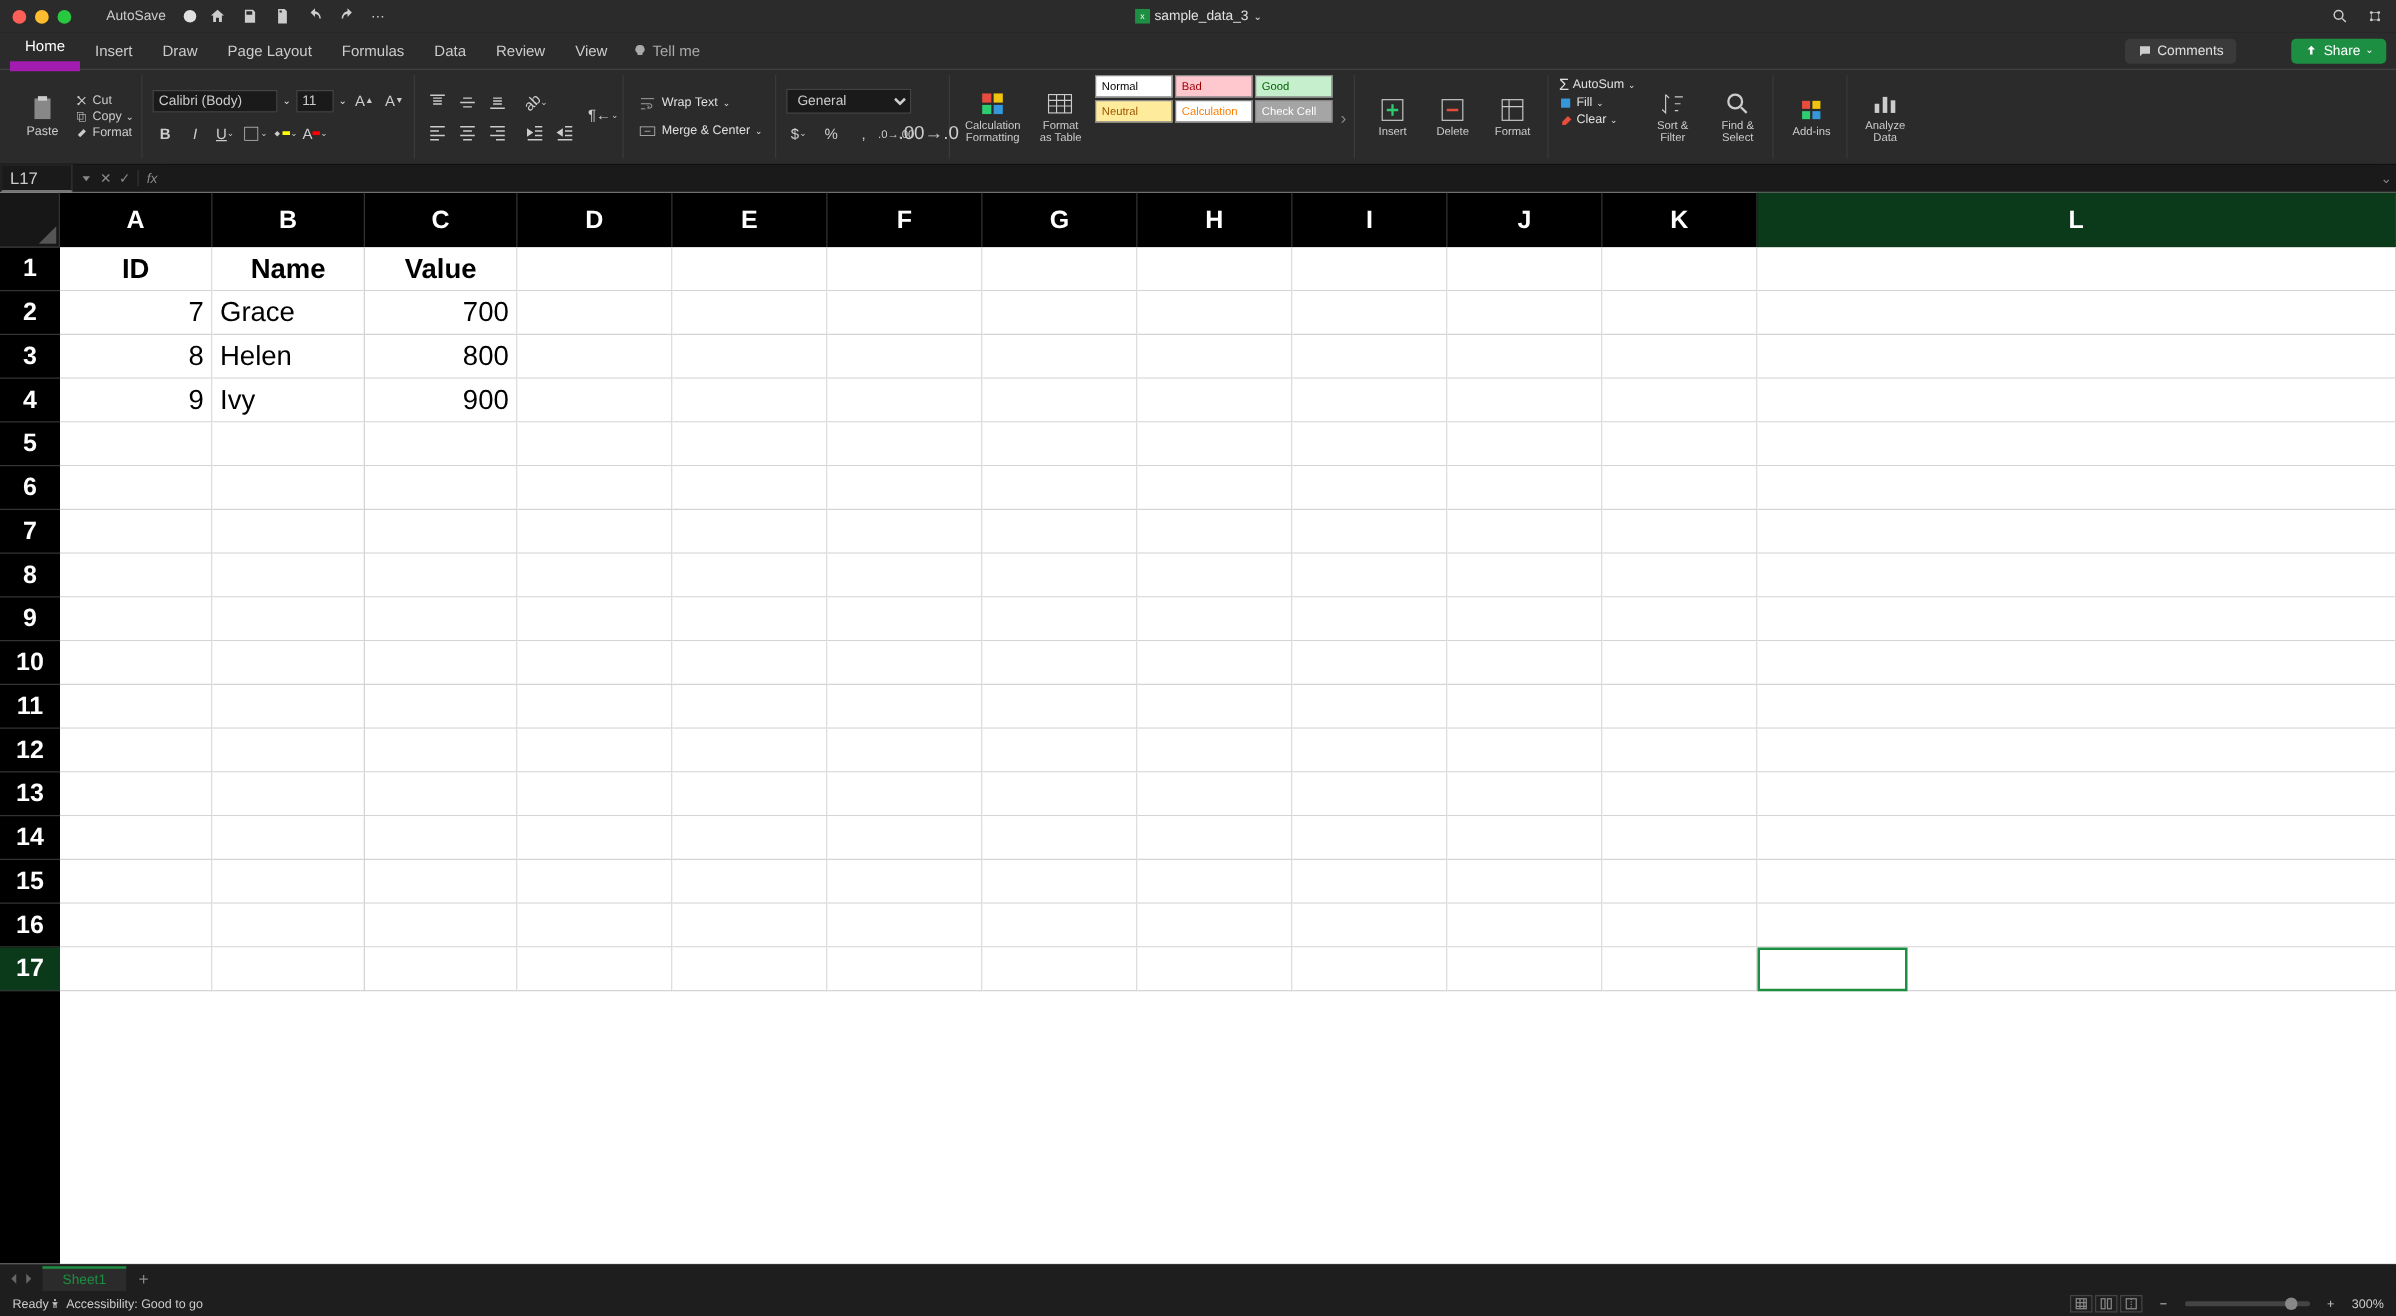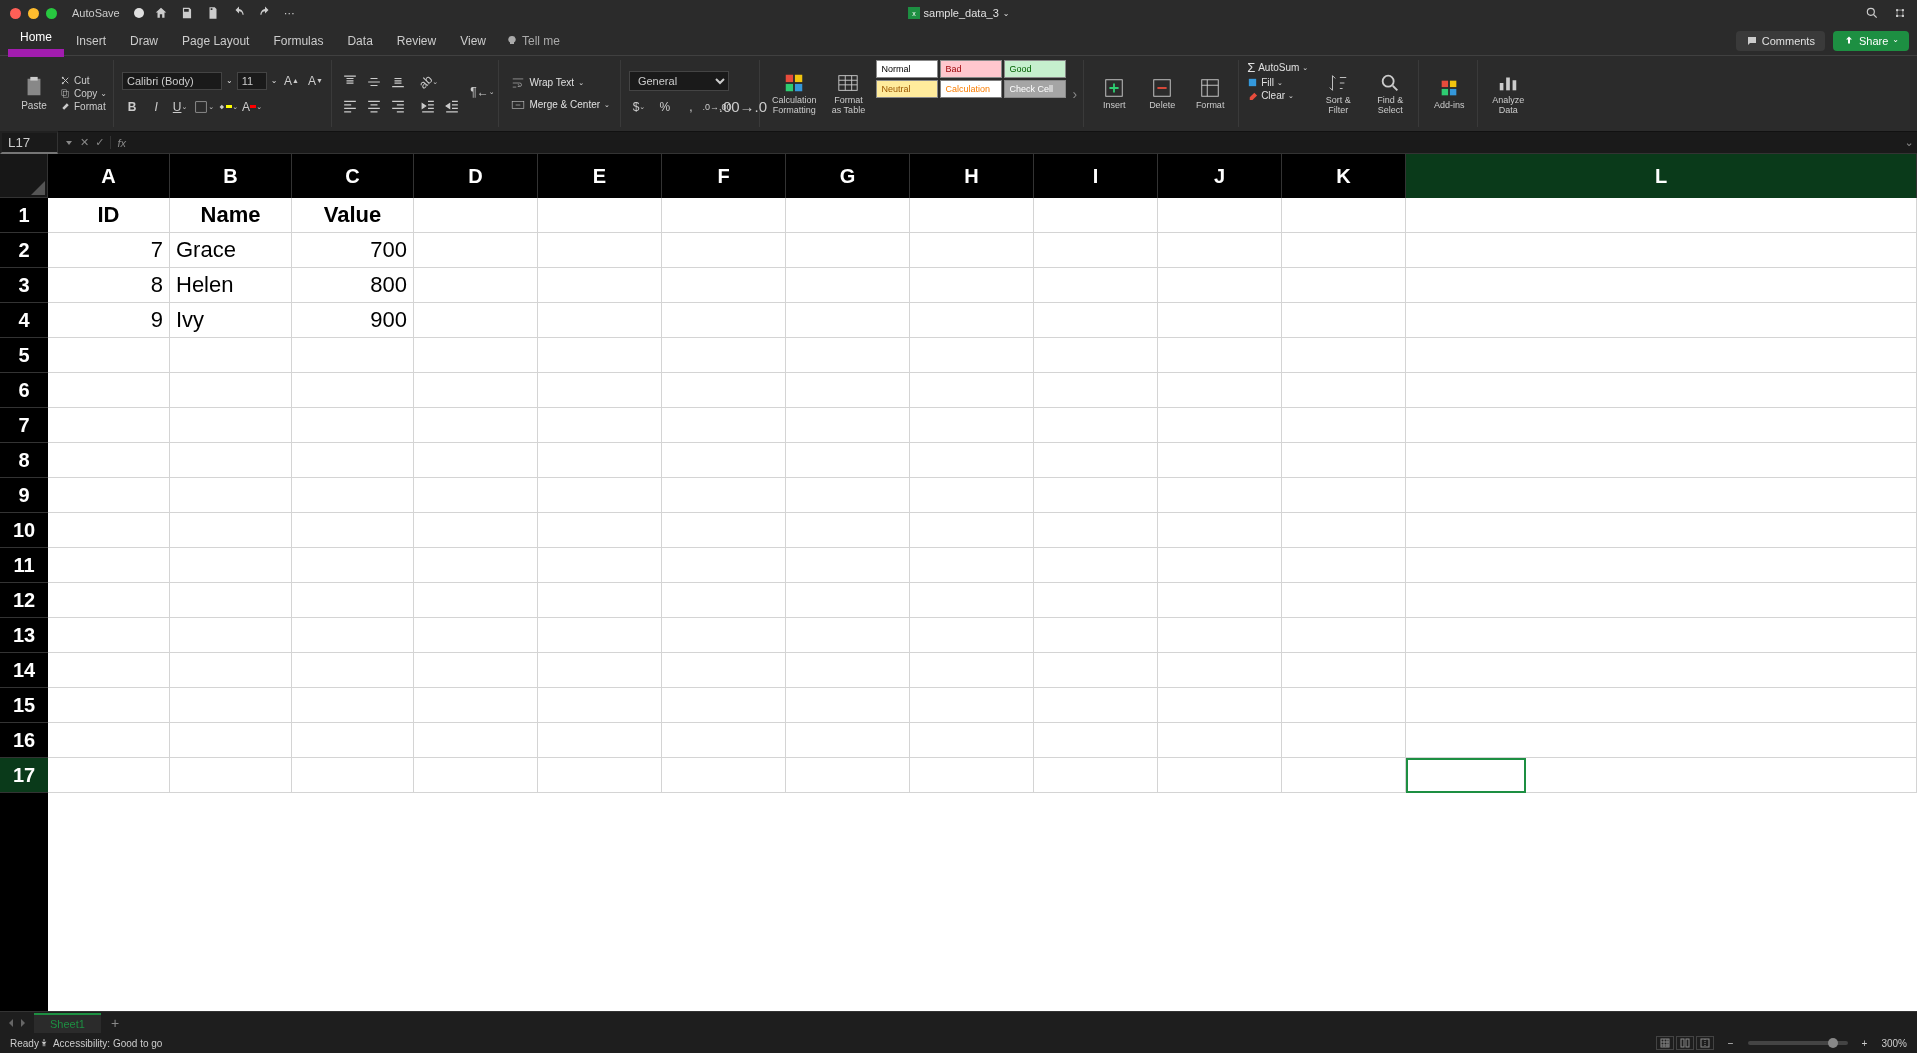--- a/index.html
+++ b/index.html
@@ -5,37 +5,37 @@
     * { margin: 0; padding: 0; box-sizing: border-box; font-family: -apple-system, 'Segoe UI', sans-serif; }
     body { background: #1a1a1a; color: #e0e0e0; overflow: hidden; width: 1917px; height: 1053px; }
     
     
     .titlebar { height: 26px; background: #2b2b2b; display: flex; align-items: center; padding: 0 10px; font-size: 11px; }
     .traffic-lights { display: flex; gap: 7px; margin-right: 15px; }
     .traffic-light { width: 11px; height: 11px; border-radius: 50%; }
     .tl-red { background: #ff5f57; }
     .tl-yellow { background: #febc2e; }
     .tl-green { background: #28c840; }
-    .autosave { margin-right: 10px; color: #ccc; }
+    .autosave { margin-right: 10px; color: #ccc; margin-left: 13px; }
     .autosave-toggle { width:10px;height:10px;border-radius:50%;background:#e0e0e0;display:inline-block;margin-left:4px;vertical-align:middle;}
     .qat { display: flex; gap: 12px; align-items:center;}
     .qat-icon { width: 14px; height: 14px; fill:#ccc; cursor:pointer;}
     .title-center { position:absolute; left:50%; transform:translateX(-50%); display:flex; align-items:center; gap:4px; color:#e0e0e0;}
     .title-icon{width:12px;height:12px;fill:#1d8f42;}
     .title-right{margin-left:auto;display:flex;gap:14px;}
     
     
     .ribbon-tabs{height:30px;background:#2b2b2b;display:flex;align-items:center;padding:0 8px;font-size:12px;border-bottom:1px solid #404040;}
     .tab{padding:5px 12px;color:#ccc;cursor:pointer;}
     .tab.active{color:#fff;border-bottom:8px solid #a21caf;}
     .tellme{display:flex;align-items:center;gap:4px;margin-left:8px;color:#aaa;}
     .tellme svg{width:12px;height:12px;fill:#aaa;}
     .tabs-right{margin-left:auto;display:flex;gap:8px;}
     .comments-btn{background:#3a3a3a;padding:4px 10px;border-radius:4px;display:flex;align-items:center;gap:4px;font-size:11px;cursor:pointer;justify-content:center;}
-    .share-btn{background:#1d8f42;padding:4px 10px;border-radius:4px;display:flex;align-items:flex-start;gap:4px;font-size:11px;cursor:pointer;color:#fff;}
+    .share-btn{background:#1d8f42;padding:4px 10px;border-radius:4px;display:flex;align-items:flex-start;gap:4px;font-size:11px;cursor:pointer;color:#fff;margin-left:36px;}
     
     
     .ribbon{height:76px;background:#2b2b2b;display:flex;align-items:stretch;padding:4px 6px;gap:2px;font-size:10px;border-bottom:1px solid #111;}
     .rgroup{display:flex;flex-direction:column;justify-content:center;padding:0 6px;border-right:1px solid #3a3a3a;}
     .paste-block{display:flex;align-items:center;gap:4px;}
     .paste-icon{width:26px;height:30px;fill:#ccc;}
     .paste-label{font-size:10px;text-align:center;color:#ccc;}
     .mini-buttons{display:flex;flex-direction:column;gap:2px;font-size:10px;color:#ccc;}
     .mini-btn{display:flex;align-items:center;gap:3px;cursor:pointer;}
     .mini-btn svg{width:11px;height:11px;fill:#ccc;}

